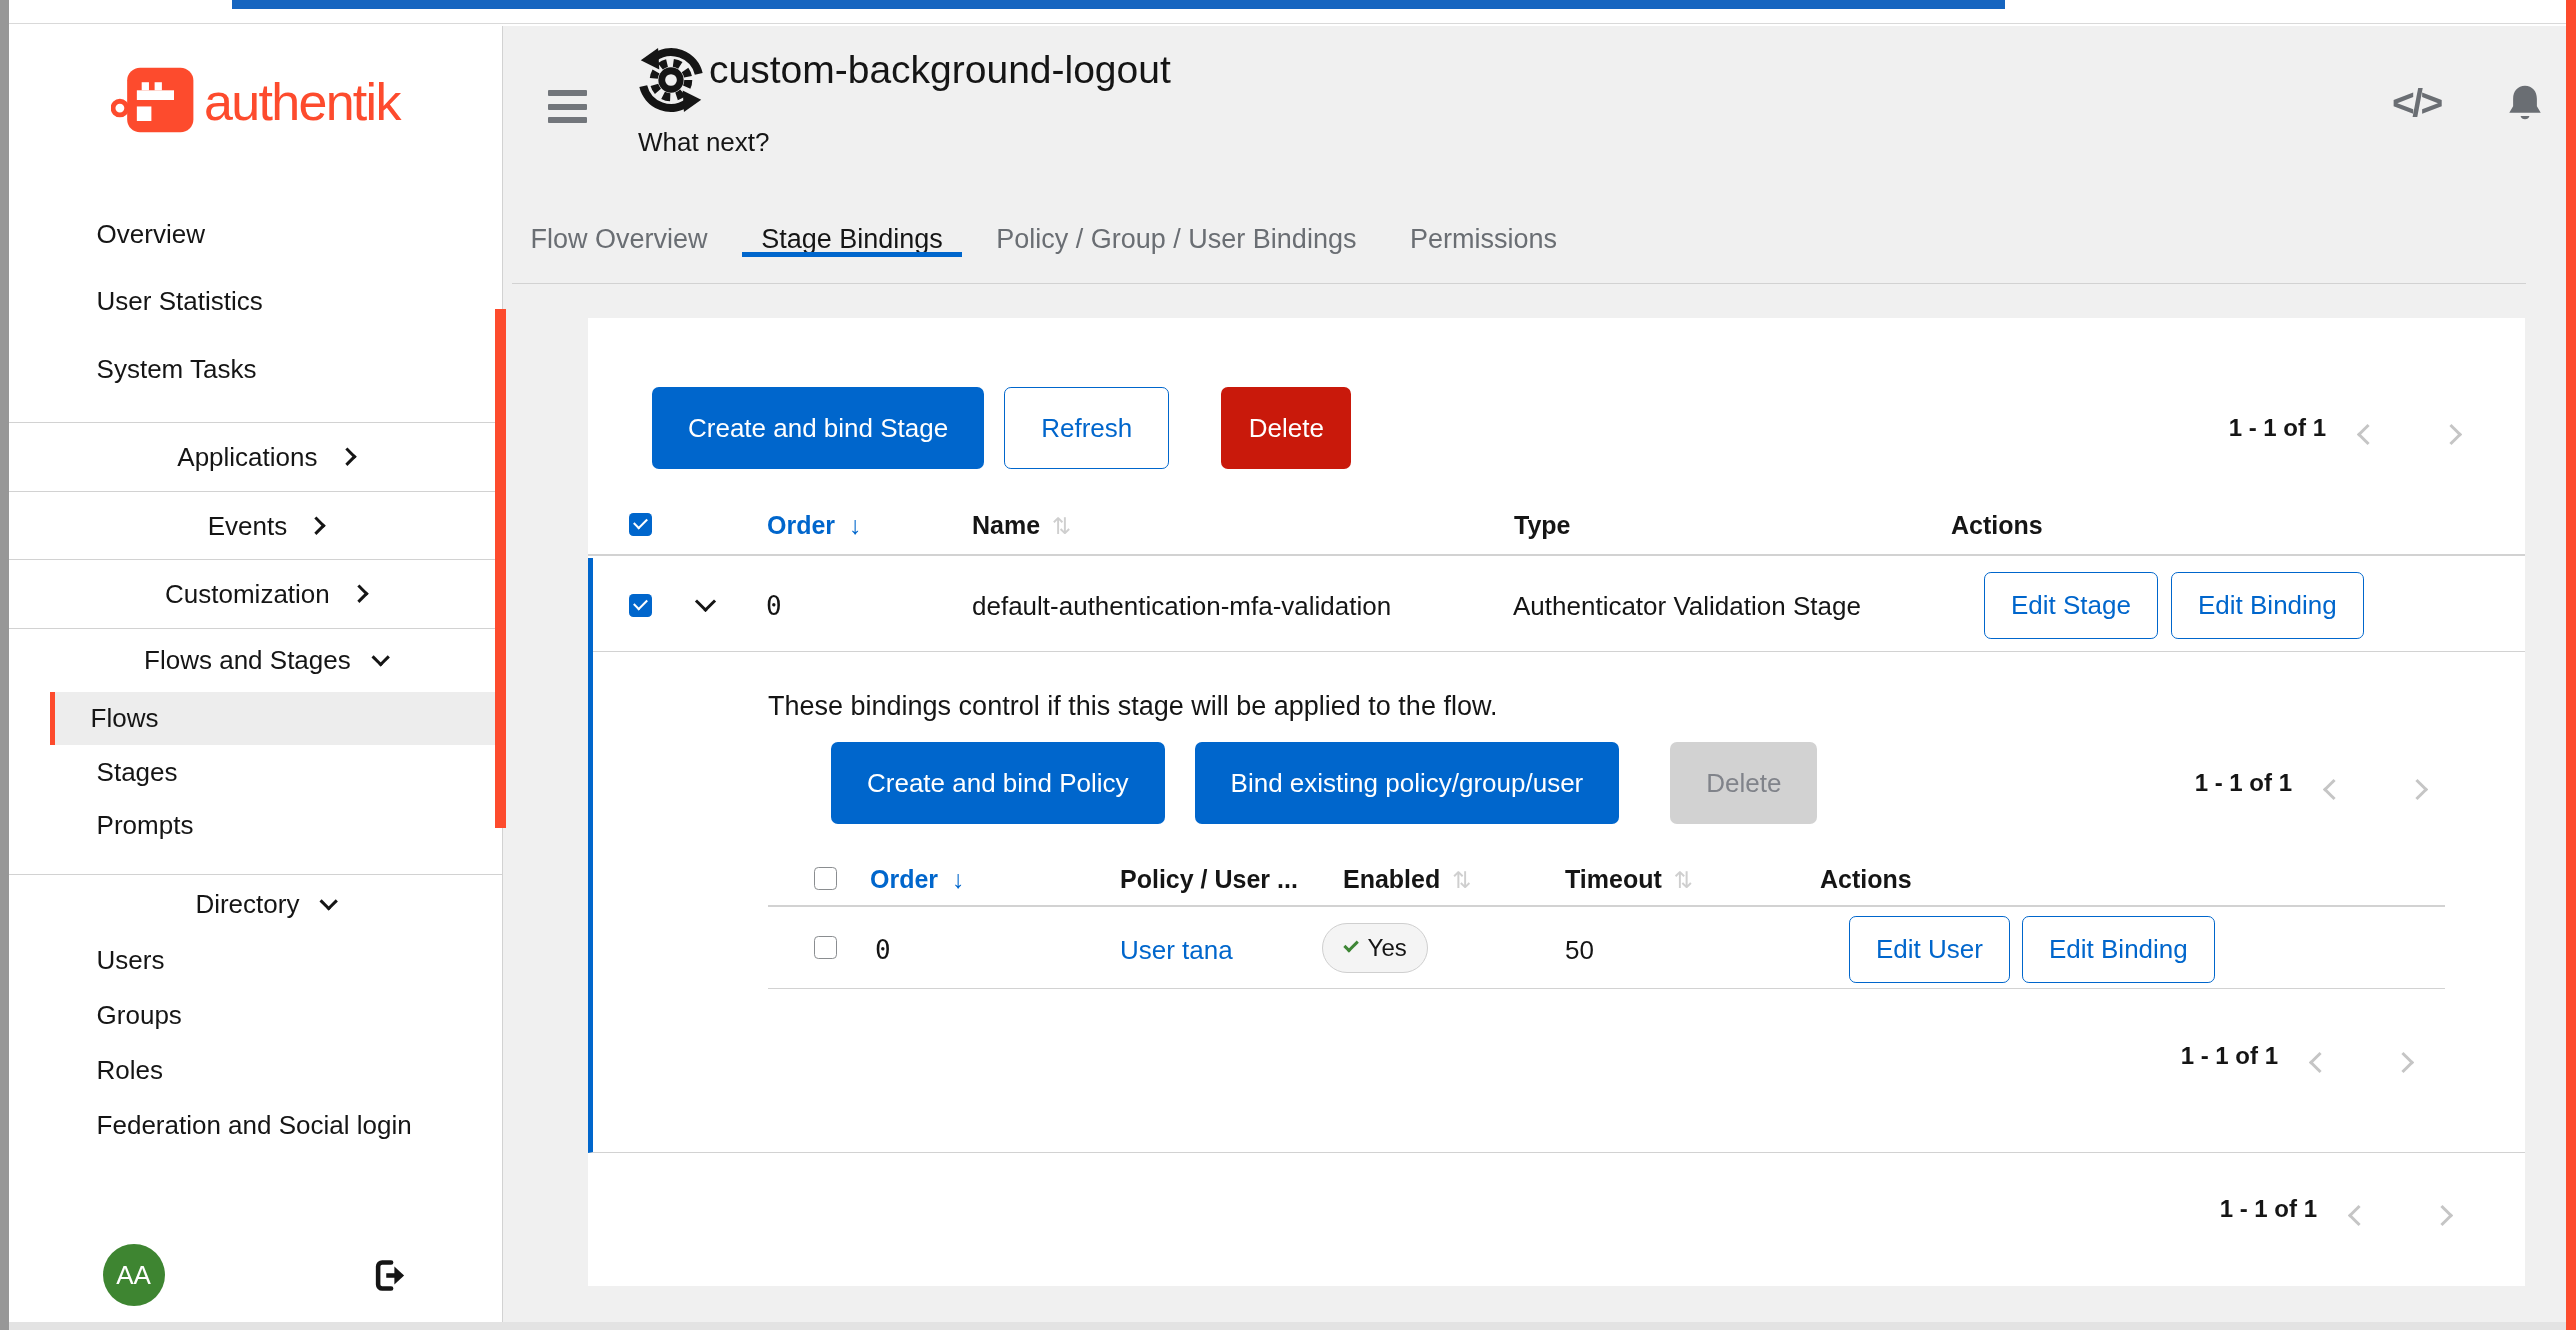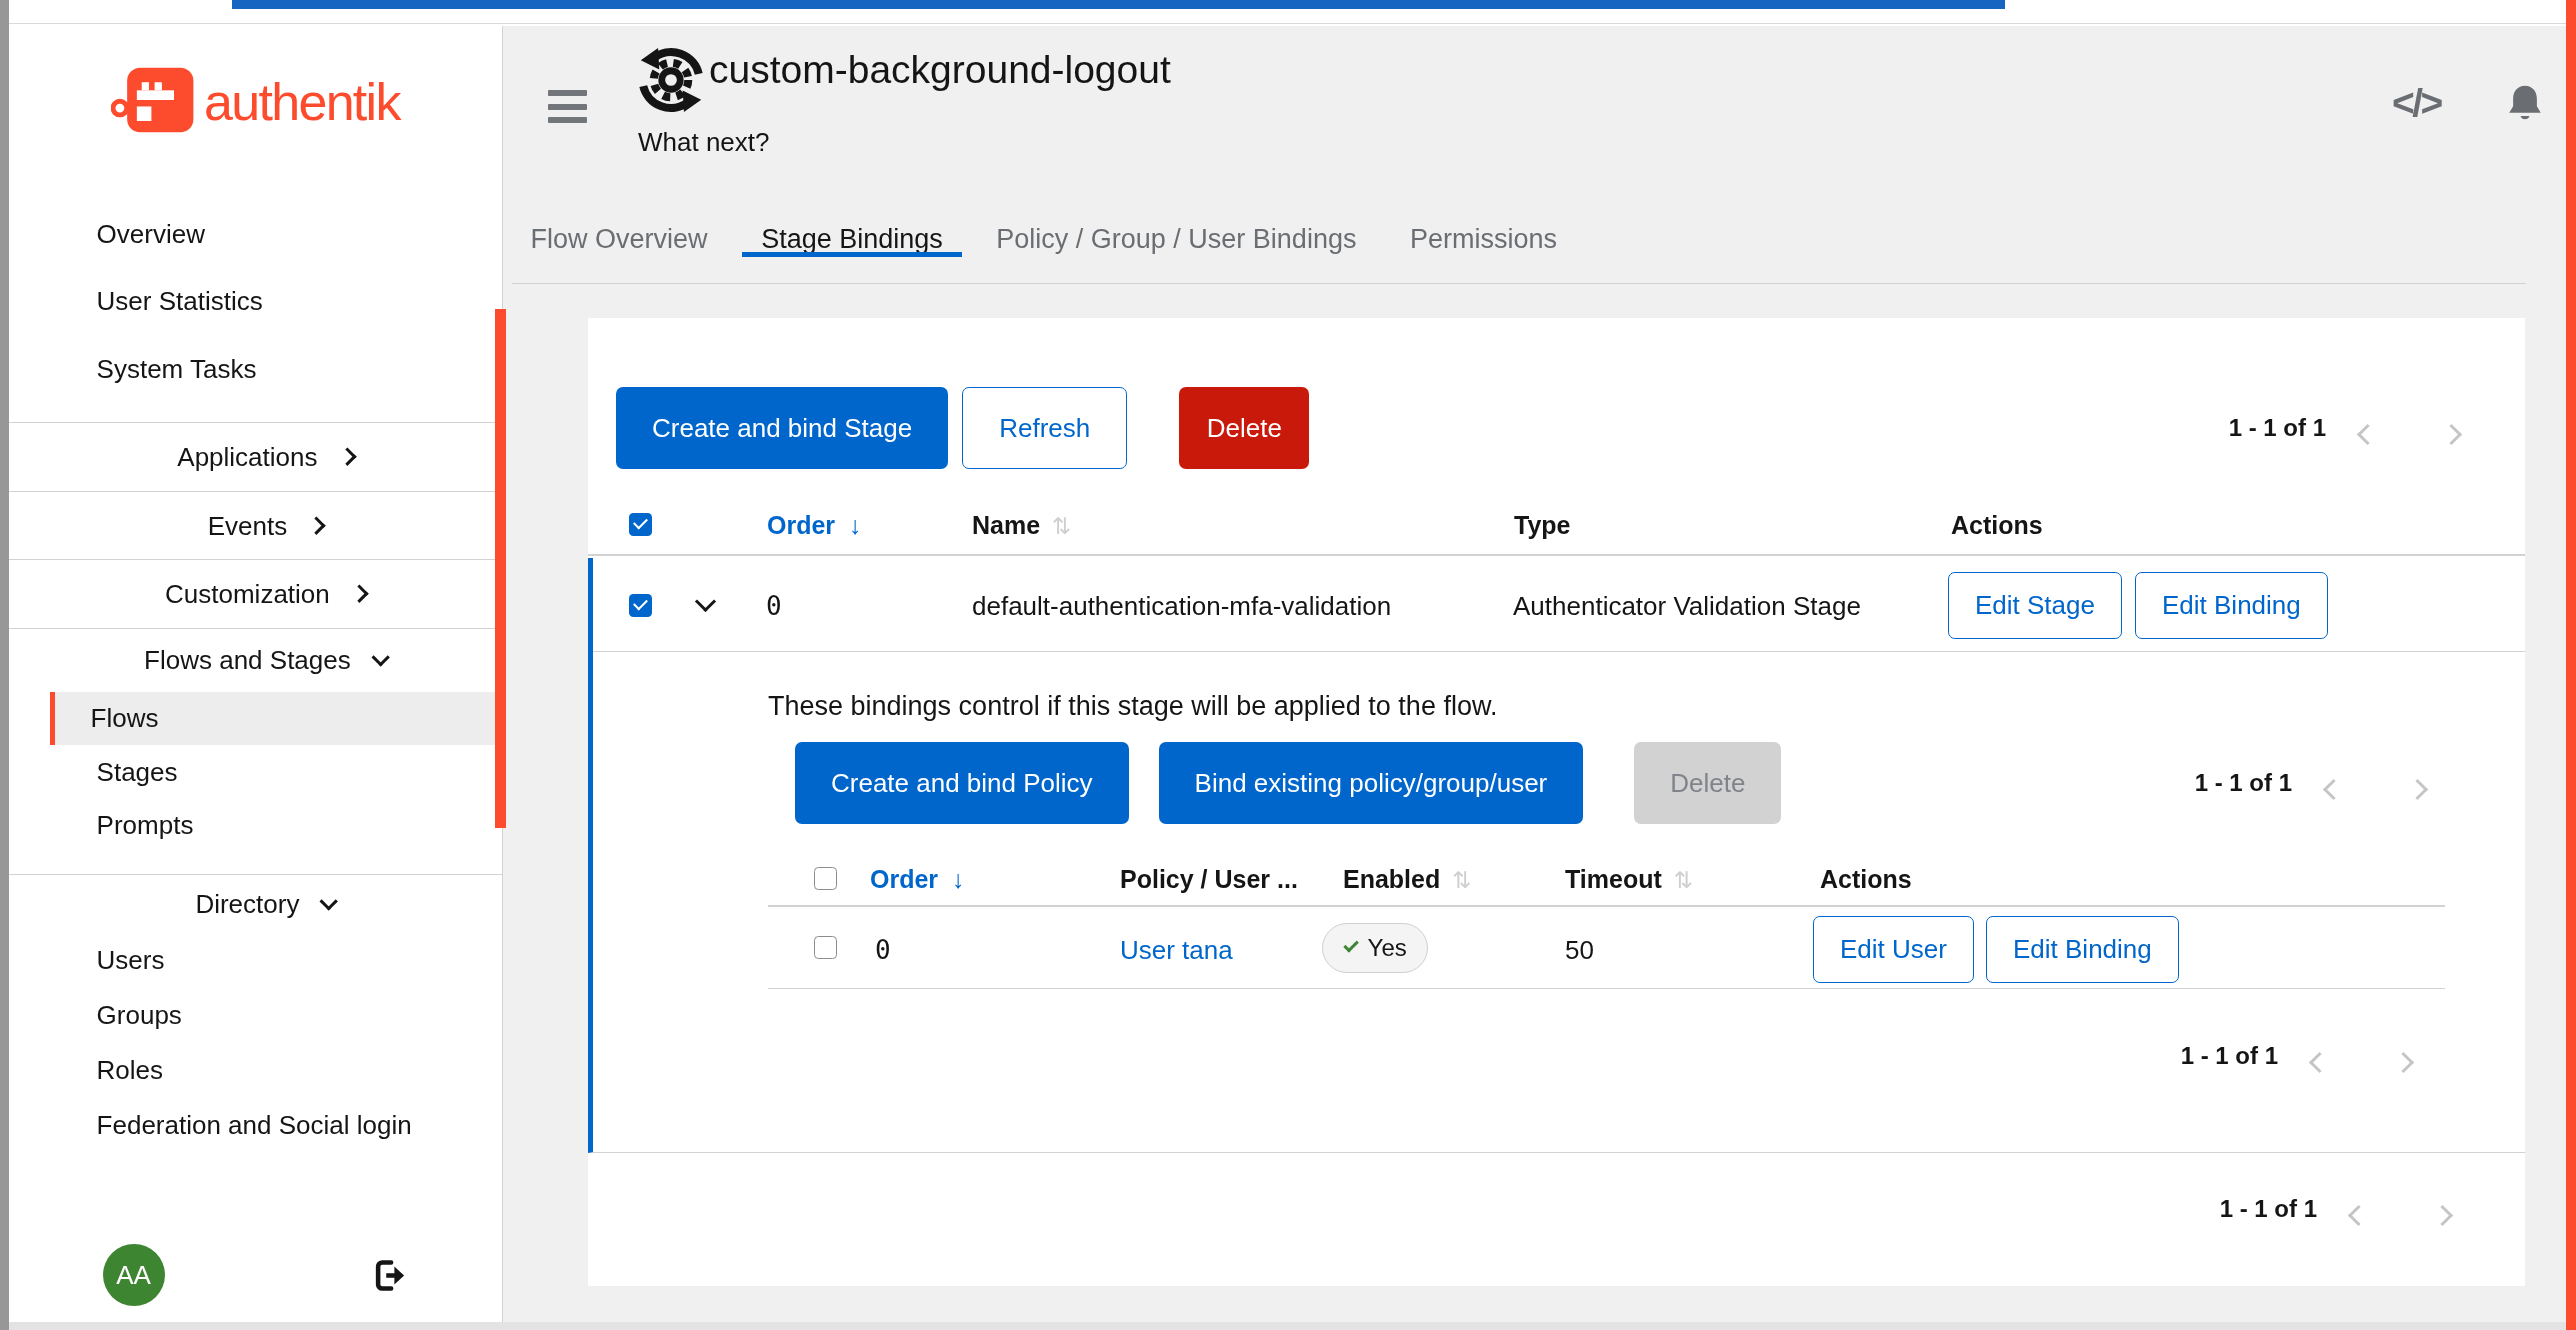--- a/index.html
+++ b/index.html
@@ -41,21 +41,21 @@
 
   
   #tabbar { left:8.6px; top:170px; width:2014px; height:88px; border-bottom:1.7px solid #d2d2d2; display:flex;align-items:center; }
   .tab { padding:0 19px; margin-right:15.5px; display:flex; align-items:center; font-size:27px; color:#6a6e73; cursor:pointer; position:relative; }
   .tab.active { color:#151515; }
   .tab.active::after { content:""; position:absolute; left:0; right:0; bottom:-1.7px; height:5.2px; background:#0066cc; }
 
   
   #card { left:85px; top:292px; width:1937px; height:968px; background:#fff; }
 
-  .btn { display:inline-flex; align-items:center; justify-content:center; border:none; border-radius:6.9px; font-size:26px; font-family:"Liberation Sans",sans-serif; cursor:pointer; padding:0 36px; height:82px; }
+  .btn { display:inline-flex; align-items:center; justify-content:center; border:none; border-radius:6.9px; font-size:26px; font-family:"Liberation Sans",sans-serif; cursor:pointer; padding:0 36px; height:82px;margin-left:36px; }
   .btn.primary { background:#0066cc; color:#fff; }
   .btn.secondary { background:#fff; color:#0066cc; border:1.7px solid #0066cc; }
   .btn.danger { background:#c9190b; color:#fff; padding:0 27.5px; }
   .btn.disabled { background:#d2d2d2; color:#80838a; cursor:default; }
   .btn.small { height:67px; padding:0 26px; font-size:26px; background:#fff; color:#0066cc; border:1.7px solid #0066cc; }
 
   .pag { display:flex; align-items:flex-end; font-size:24px; font-weight:600; color:#151515; }
   .pag .pchev { display:inline-block; border:solid #c5c5c5; border-width:0 3.4px 3.4px 0; padding:6px; cursor:pointer; }
   .pag .pchev.left { transform:rotate(135deg); margin-left:34px; }
   .pag .pchev.right { transform:rotate(-45deg); margin-left:69px; }
@@ -228,21 +228,21 @@
         </div>
       <div class="tab">
           <span>Permissions</span>
         </div>
     </div>
 
     <div id="card" class="abs">
 
       <div id="toolbar" class="abs">
         <button class="btn primary">Create and bind Stage</button>
-        <button class="btn secondary" style="margin-left:14px;">Refresh</button>
+        <button class="btn secondary" style="margin-left:20px;">Refresh</button>
         <button class="btn danger" style="margin-left:52px;">Delete</button>
       </div>
       <div id="toolbar-pag" class="abs">
         <div class="pag">
           <span>1 - 1 of 1</span>
           <span class="pchev left"></span>
           <span class="pchev right"></span>
         </div>
       </div>
 

